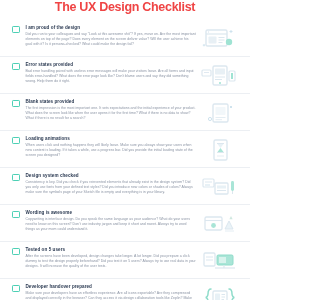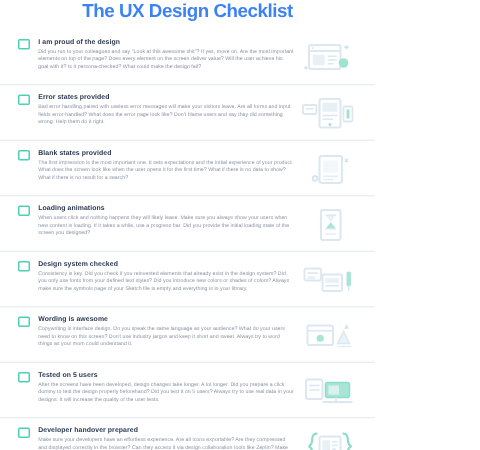--- a/index.html
+++ b/index.html
@@ -10,21 +10,21 @@
     overflow: hidden;
   }
   .page {
     width: 250px; height: 300px;
     background: #ffffff;
     padding: 0;
     position: relative;
   }
   .title {
     text-align: center;
-    color: #3b82f6;
+    color: #ef4444;
     font-size: 12.5px;
     font-weight: bold;
     letter-spacing: -0.3px;
     padding-top: 1px;
     line-height: 13px;
     white-space: nowrap;
   }
   .list { margin-top: 6px; }
   .item {
     display: flex;

